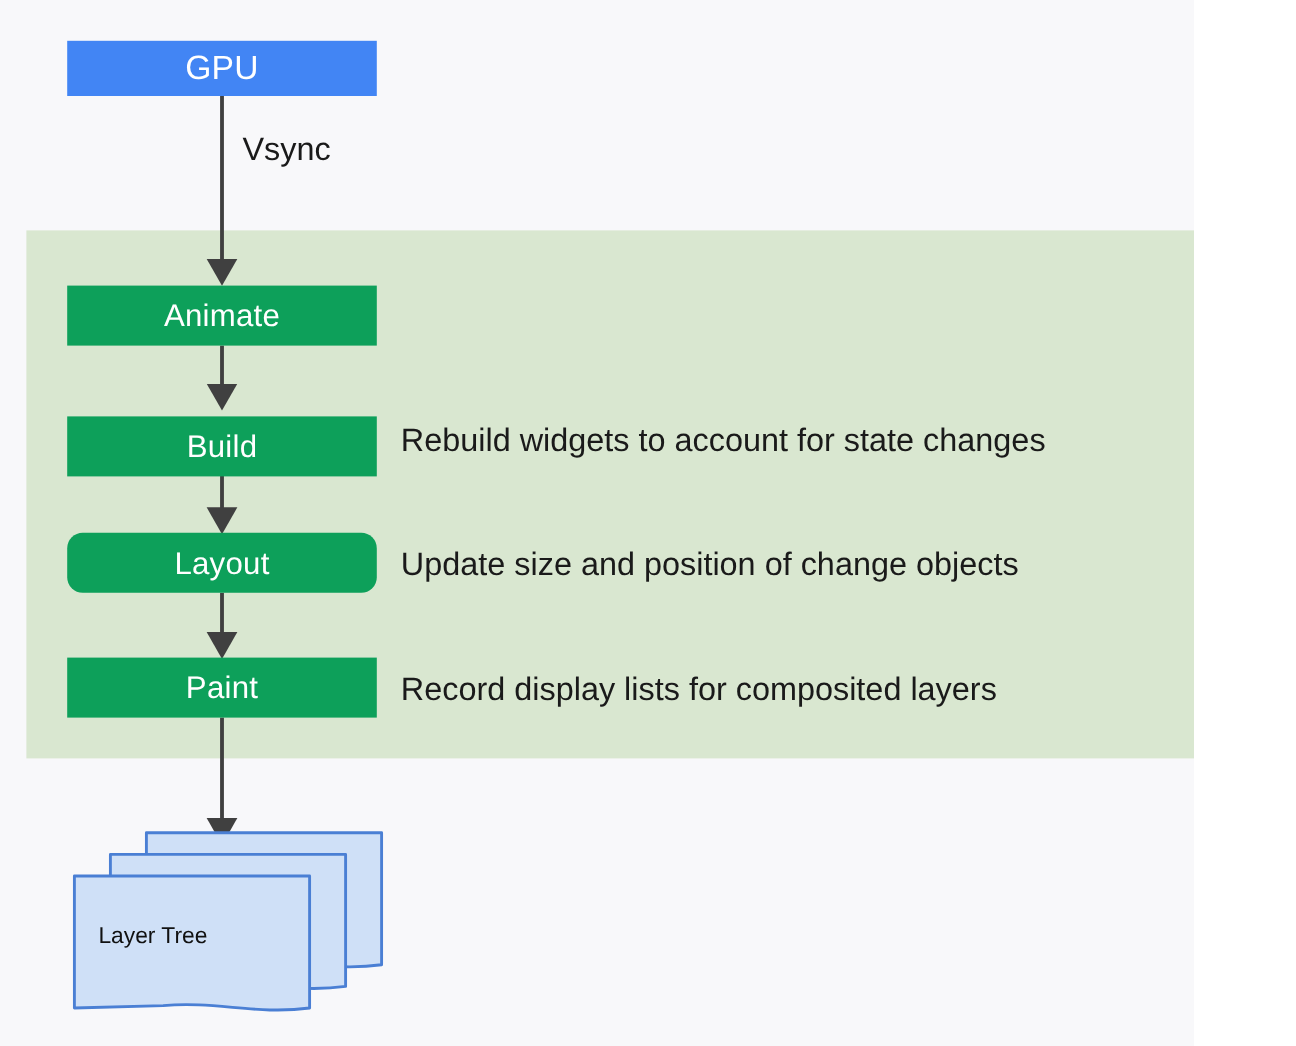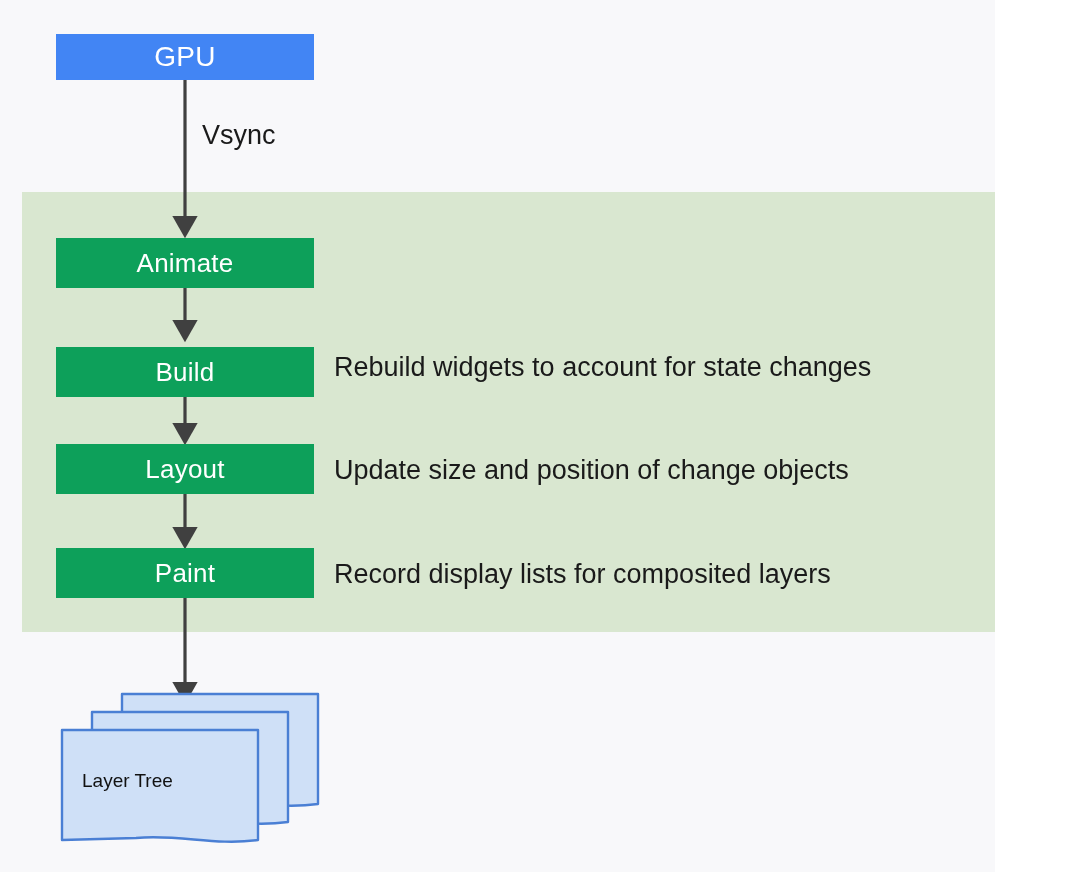--- a/index.html
+++ b/index.html
@@ -45,21 +45,21 @@
     top: 34px;
     height: 46px;
     font-size: 28px;
   }
   .node-stage {
     background: #0da05a;
     font-size: 26px;
   }
   .stage-animate { top: 238px; }
   .stage-build   { top: 347px; }
-  .stage-layout  { top: 444px; }
+  .stage-layout  { top: 444px; border-radius: 13px; }
   .stage-paint   { top: 548px; }
 
   
   .desc {
     position: absolute;
     left: 334px;
     color: #1a1a1a;
     font-size: 27px;
     white-space: nowrap;
   }
@@ -75,21 +75,21 @@
     top: 0;
     width: 1080px;
     height: 872px;
     pointer-events: none;
   }
 
   
   .vsync-label {
     position: absolute;
     left: 202px;
-    top: 120px;
+    top: 109px;
     font-size: 27px;
     color: #1a1a1a;
     white-space: nowrap;
   }
 
   
   .layer-tree {
     position: absolute;
     left: 60px;
     top: 692px;

